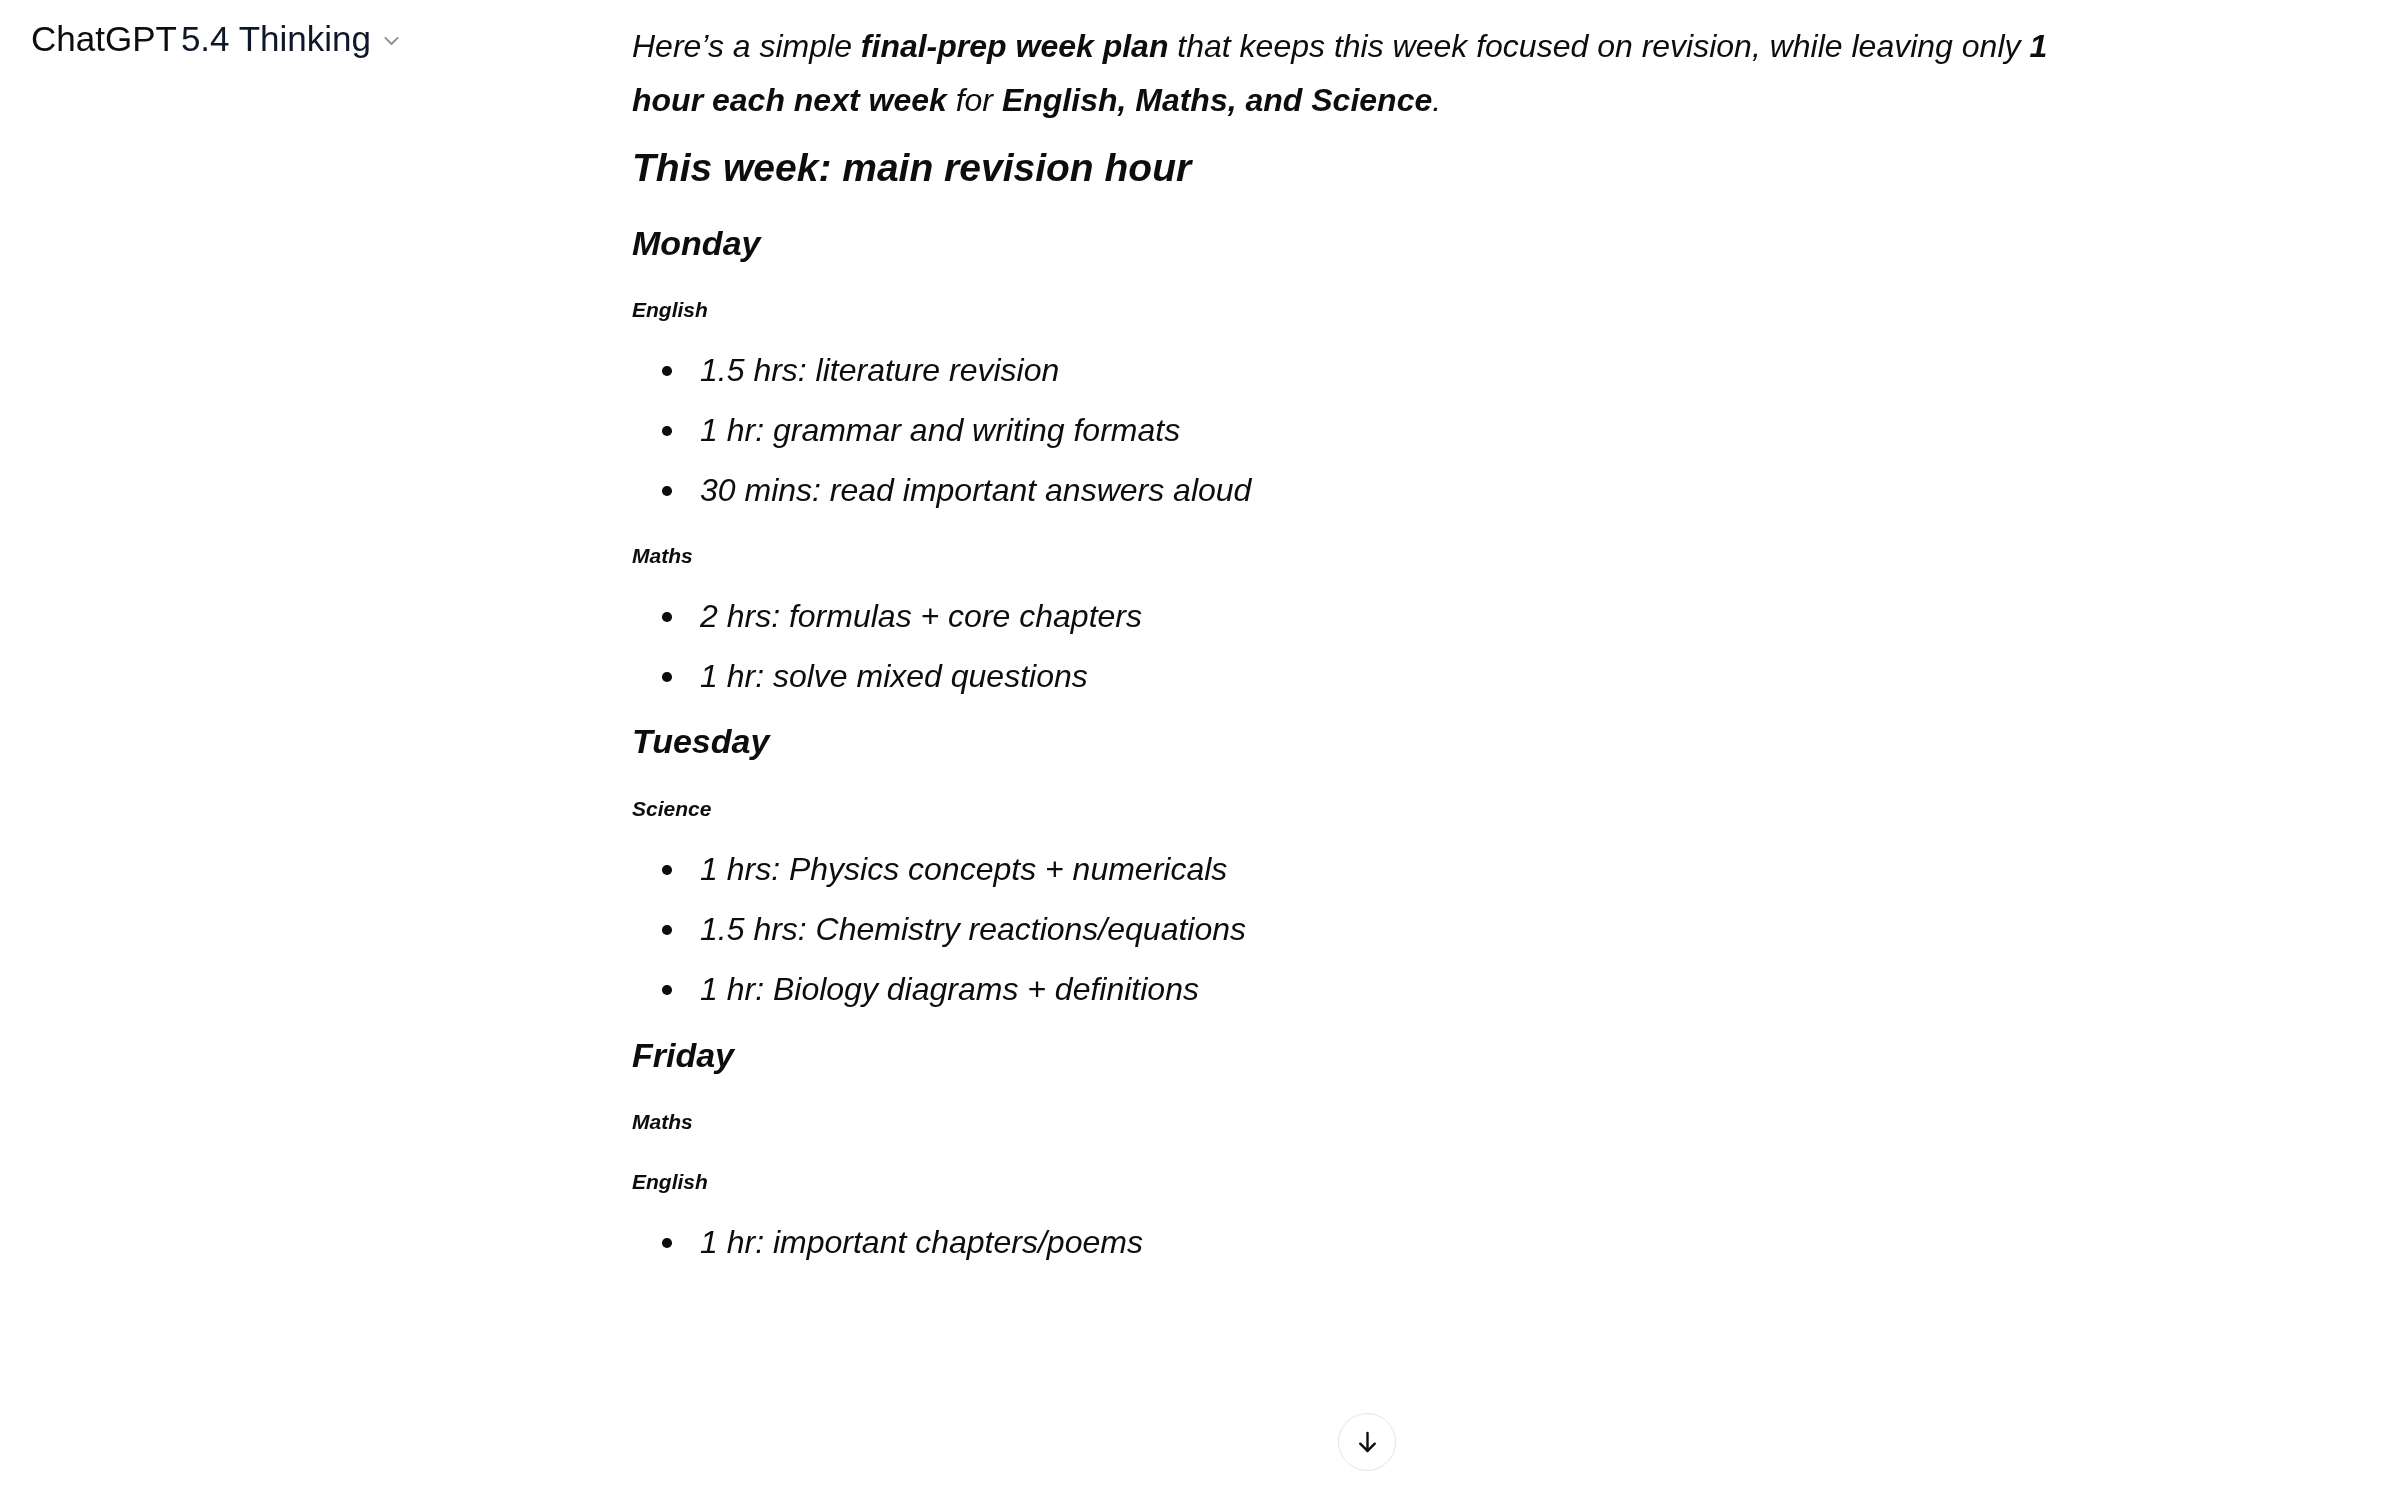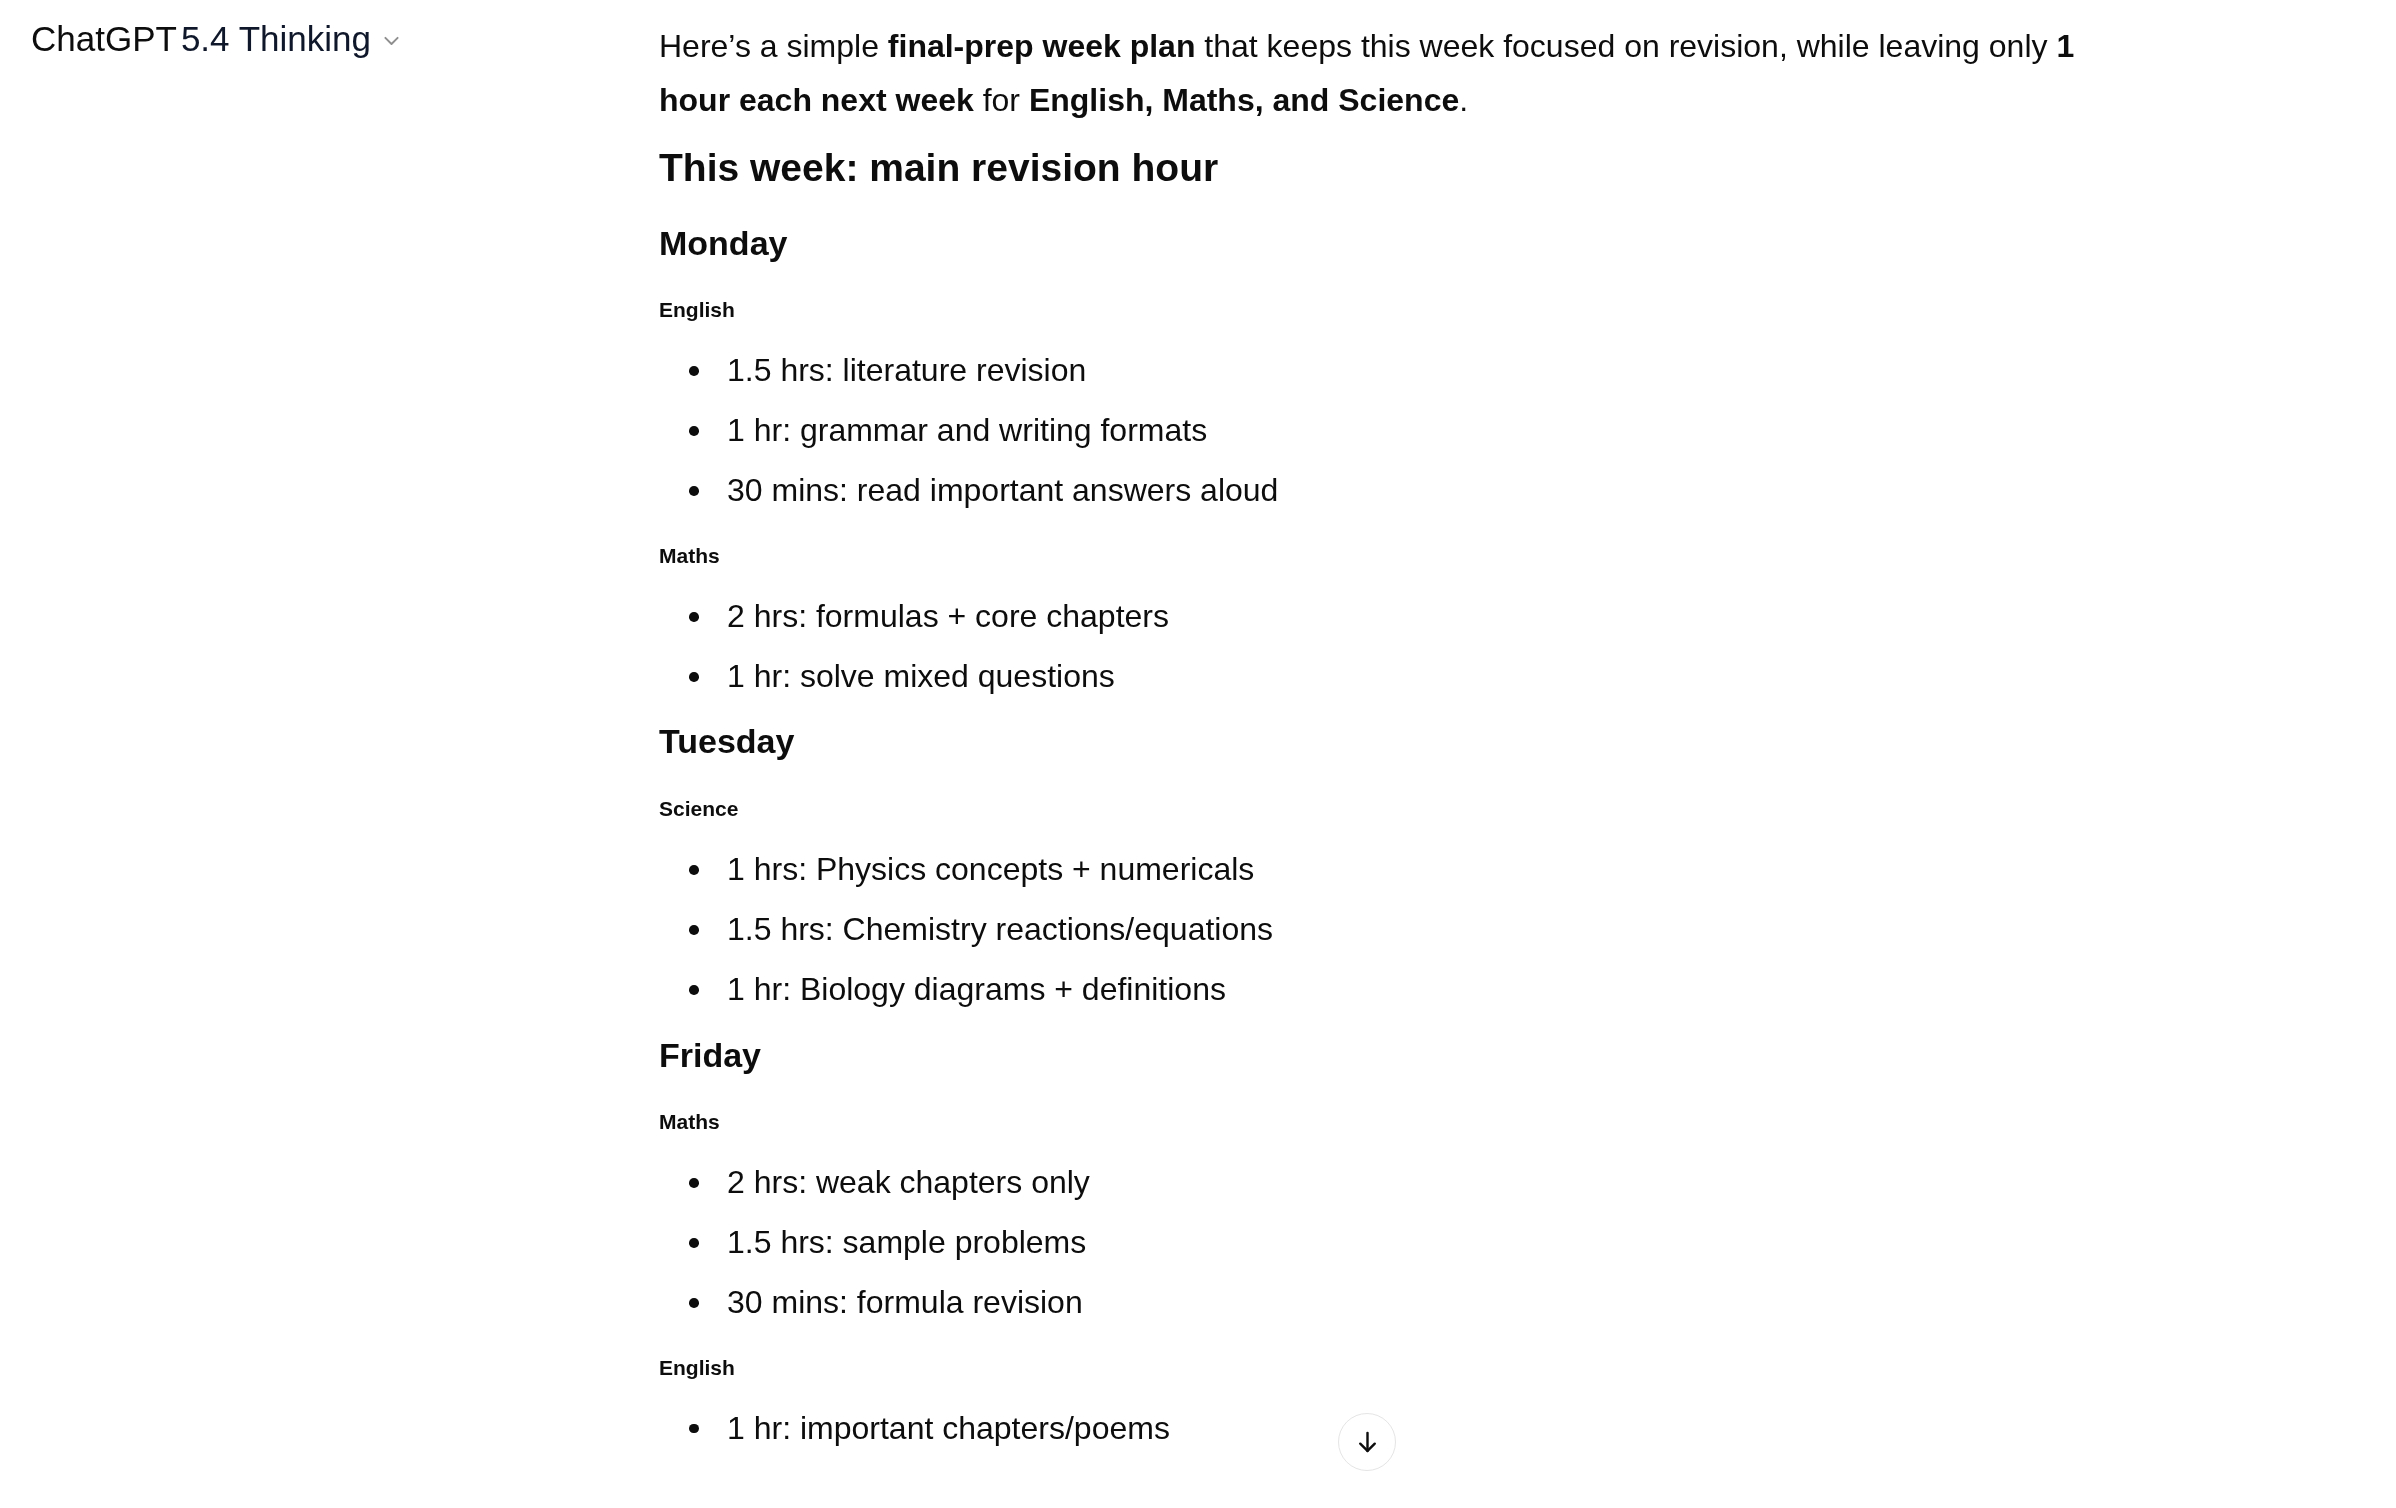--- a/index.html
+++ b/index.html
@@ -26,25 +26,26 @@
     .header .app-name { color: #0d0d0d; }
     .header .model { color: #0f172a; }
     .header .chev {
       width: 21px;
       height: 21px;
       margin-left: 5.8px;
       margin-top: 3.9px;
     }
     .content {
       position: absolute;
-      left: 659px;
+      left: 632px;
       top: 19.3px;
       width: 1487px;
       font-size: 32px;
       line-height: 54px;
+      font-style: italic;
     }
     .content p {
       margin: 0 0 11.6px 0;
     }
     .content b { font-weight: 700; }
     .h2 {
       font-size: 39px;
       font-weight: 700;
       margin: 13.5px 0 21px 0;
       line-height: 54px;
@@ -130,25 +131,20 @@
   <div class="h3">Tuesday</div>
   <div class="h4">Science</div>
   <ul>
     <li>1 hrs: Physics concepts + numericals</li>
     <li>1.5 hrs: Chemistry reactions/equations</li>
     <li>1 hr: Biology diagrams + definitions</li>
   </ul>
 
   <div class="h3">Friday</div>
   <div class="h4">Maths</div>
-  <ul>
-    <li>2 hrs: weak chapters only</li>
-    <li>1.5 hrs: sample problems</li>
-    <li>30 mins: formula revision</li>
-  </ul>
   <div class="h4">English</div>
   <ul>
     <li>1 hr: important chapters/poems</li>
   </ul>
 </div>
 
 <div class="scroll-btn">
   <svg viewBox="0 0 24 24" fill="none" stroke="#0d0d0d" stroke-width="2" stroke-linecap="round" stroke-linejoin="round">
       <line x1="12" y1="4" x2="12" y2="19"></line>
       <polyline points="6,13 12,19 18,13"></polyline>

